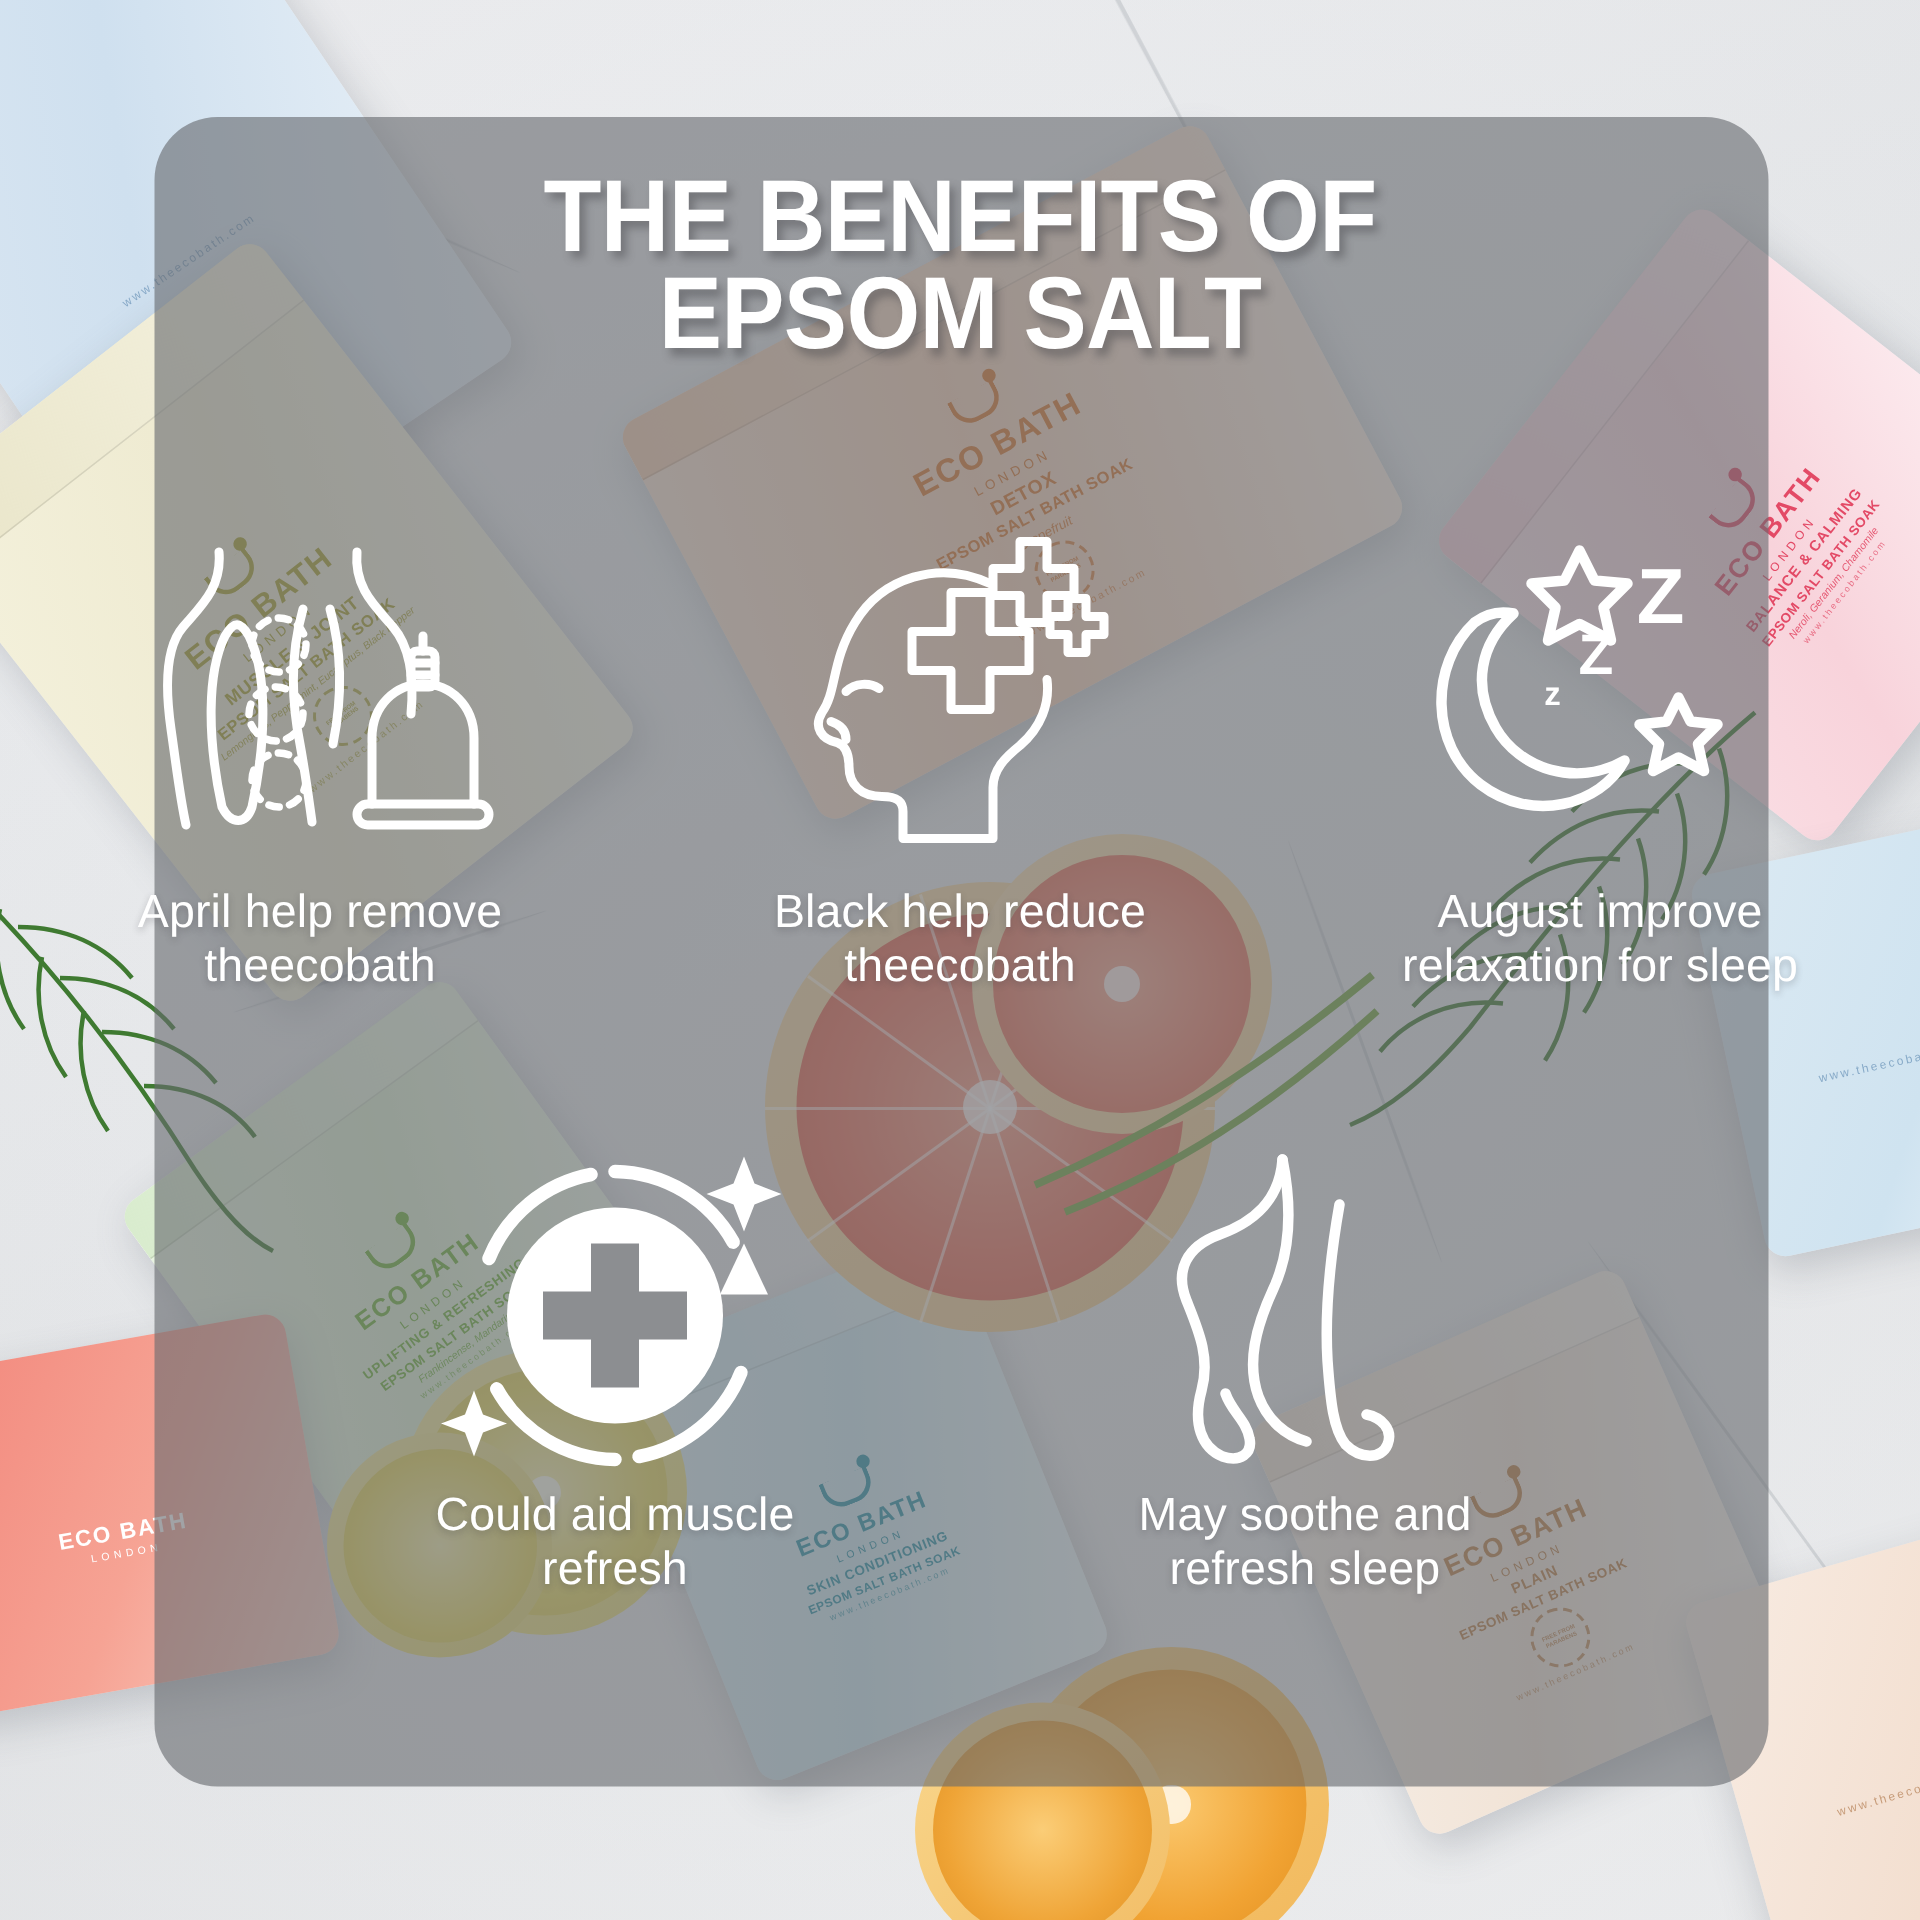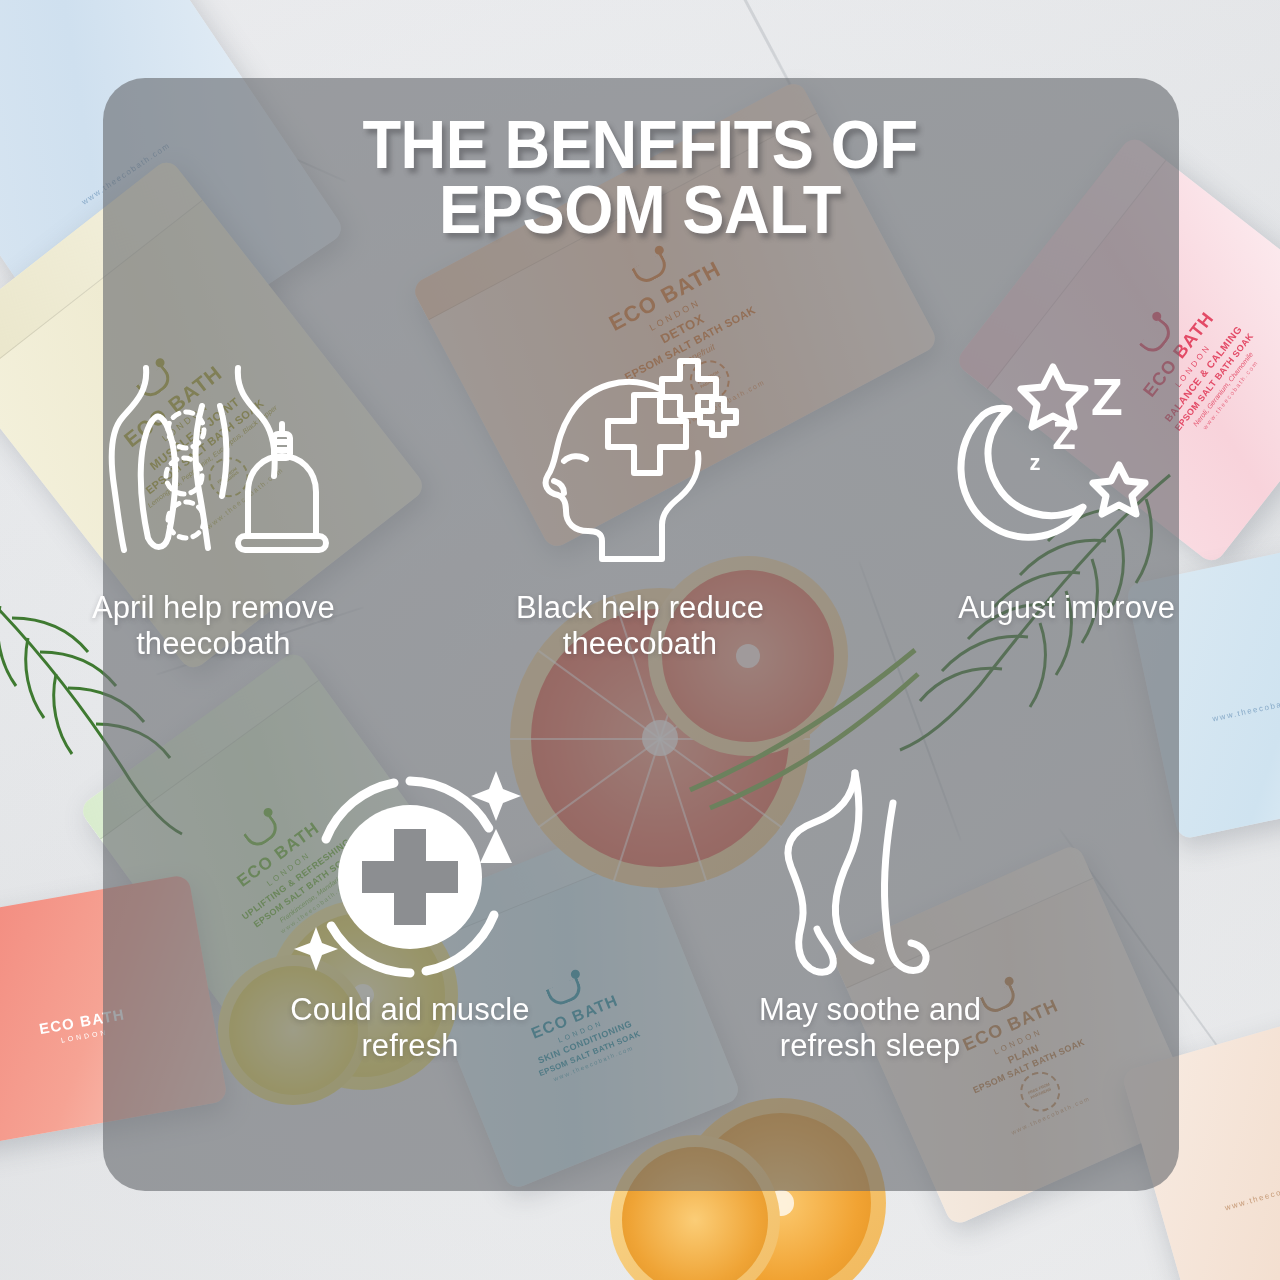--- a/index.html
+++ b/index.html
@@ -403,21 +403,21 @@
             <path d="M172 108 L180 124 L198 126 L185 139 L189 157 L172 148 L155 157 L159 139 L146 126 L164 124 Z"></path>
           </g>
           <g fill="#ffffff" font-family="Liberation Sans, sans-serif" font-weight="700" text-anchor="middle">
             <text x="160" y="58" font-size="52">Z</text>
             <text x="117" y="92" font-size="38">Z</text>
             <text x="88" y="113" font-size="22">z</text>
           </g>
         </svg>
       </div>
       <div class="cap-text">
-        <span>August improve</span><br>
+        <span>August improve</span><br><span>relaxation for sleep</span>
       </div>
     </div>
   </div>
 
   <div class="grid-row" id="row2">
 
     <div class="cell">
       <div class="icon-box">
         <svg width="240" height="215" viewBox="0 0 240 215">
 

